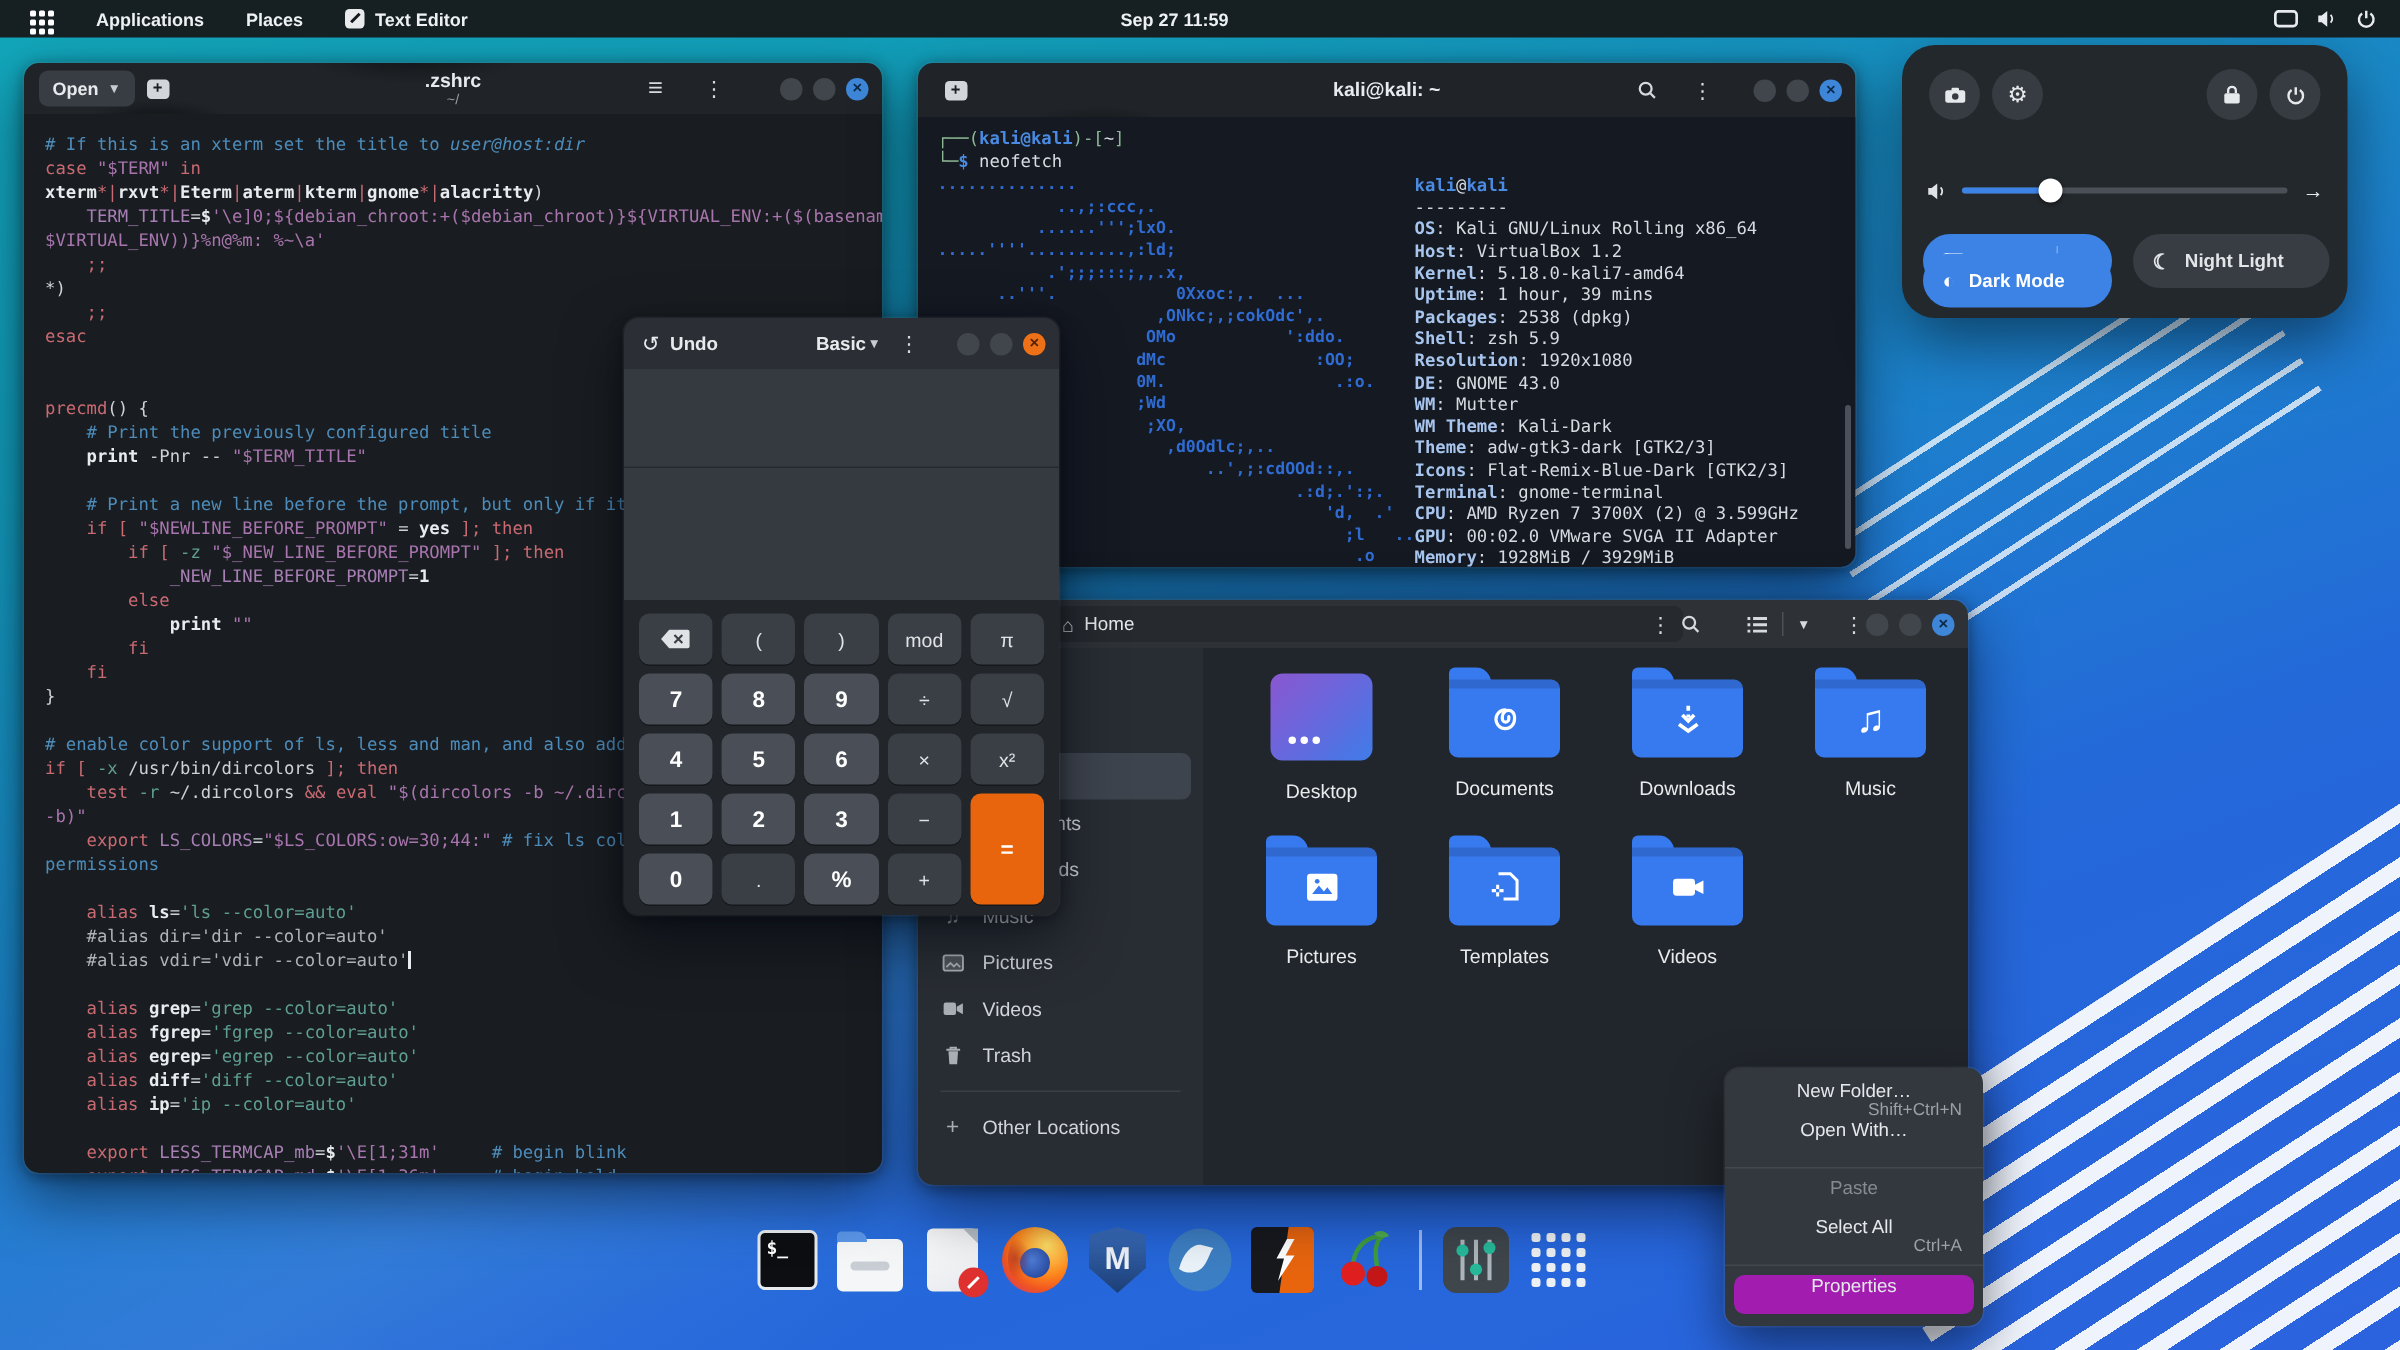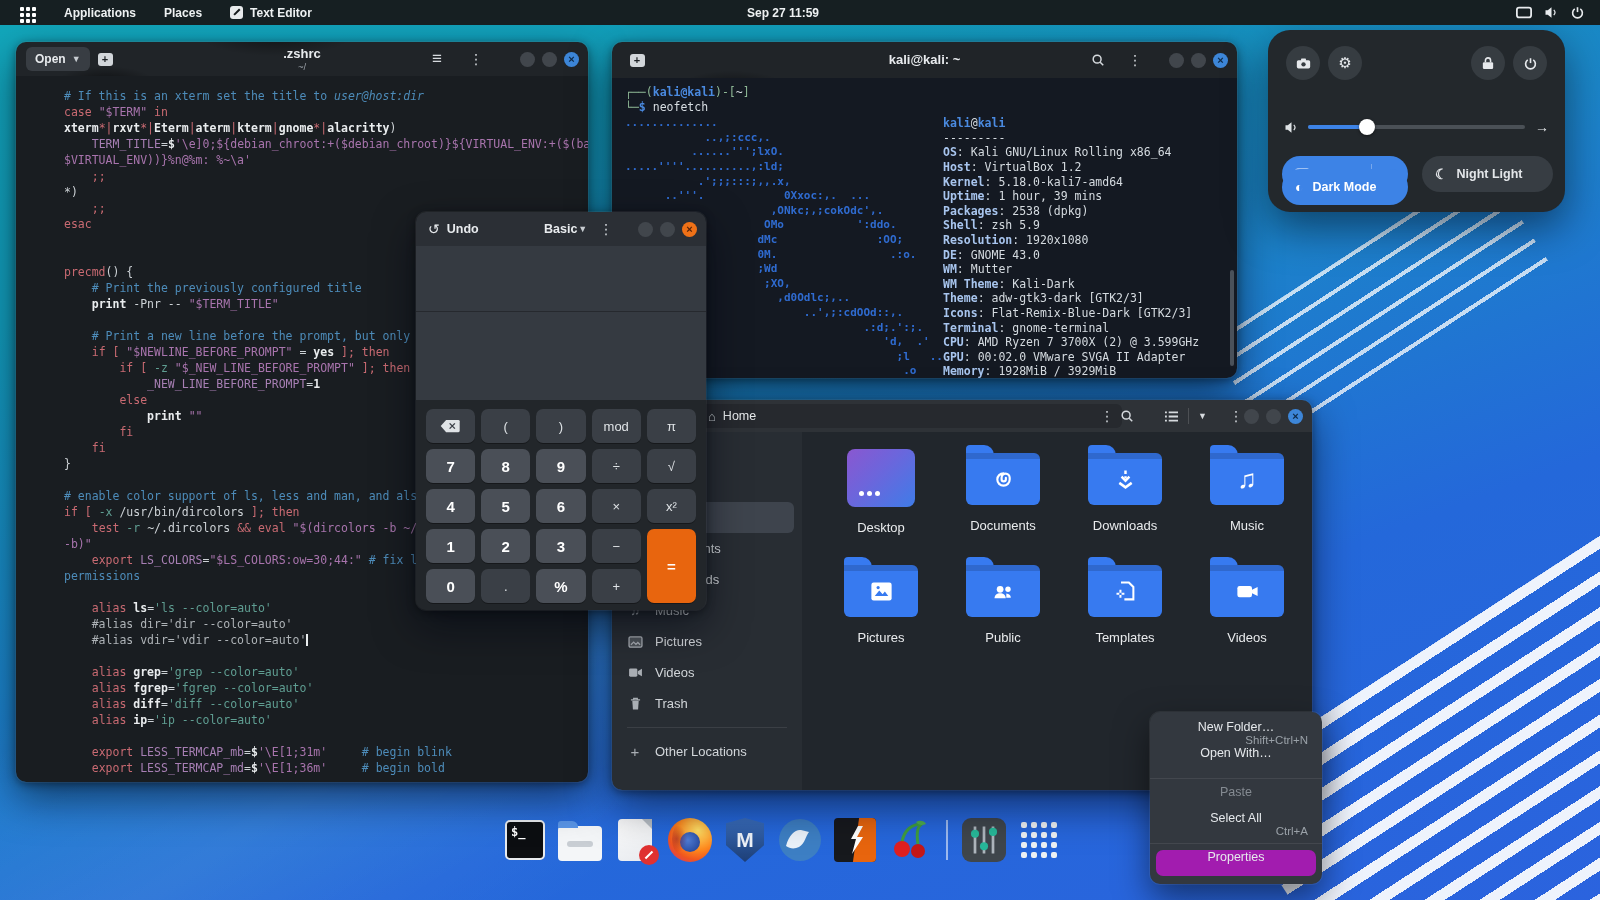--- a/index.html
+++ b/index.html
@@ -47,21 +47,21 @@
     font-size:11px;font-weight:bold;display:flex;align-items:center;justify-content:center;line-height:1;}
   
   #editor{left:16px;top:42px;width:572px;height:740px;z-index:10;}
   #editor .titlebar{background:
      radial-gradient(70px 24px at 90px 120%,rgba(0,0,0,.55),transparent 70%),
      radial-gradient(110px 30px at 260px -20%,rgba(0,0,0,.45),transparent 70%),#202428;}
   .openbtn{position:absolute;left:10px;top:5px;height:24px;padding:0 9px;background:#383d43;border-radius:6px;
     color:#e8ebee;font-size:12px;font-weight:bold;display:flex;align-items:center;gap:6px;}
   .openbtn .dd{font-size:9px;color:#c7ccd1;}
   #editor-body{height:706px;background:#191d21;border-radius:0 0 10px 10px;overflow:hidden;}
-  #editor-code{padding:12px 0 0 14px;font:11.5px/16px "DejaVu Sans Mono",monospace;margin-left:34px;}
+  #editor-code{padding:12px 0 0 14px;font:11.5px/16px "DejaVu Sans Mono",monospace;}
   .cl{height:16px;white-space:pre;overflow:hidden;}
   .tk-c{color:#4d8cba;} .tk-ci{color:#4d8cba;font-style:italic;}
   .tk-k{color:#c96a72;} .tk-s{color:#a874ad;} .tk-v{color:#a77fb4;}
   .tk-t{color:#5f9e92;} .tk-g{color:#aeb3b7;} .tk-w{color:#cdd2d6;}
   .tk-b{color:#e9ecee;font-weight:bold;}
   .cursor{display:inline-block;width:1.5px;height:12px;background:#e9ecee;vertical-align:-2px;}
   
   #terminal{left:612px;top:42px;width:625px;height:336px;z-index:10;}
   #terminal .titlebar{height:36px;background:
      radial-gradient(80px 26px at 120px 130%,rgba(0,0,0,.5),transparent 70%),#202428;}
@@ -361,20 +361,21 @@
           <div class="cl"><span class="tk-s">-b)"</span></div>
           <div class="cl"><span class="tk-w">    </span><span class="tk-k">export</span><span class="tk-w"> </span><span class="tk-v">LS_COLORS</span><span class="tk-w">=</span><span class="tk-s">"$LS_COLORS:ow=30;44:"</span><span class="tk-w"> </span><span class="tk-c"># fix ls color</span></div>
           <div class="cl"><span class="tk-c">permissions</span></div>
           <div class="cl">&nbsp;</div>
           <div class="cl"><span class="tk-w">    </span><span class="tk-k">alias</span><span class="tk-w"> </span><span class="tk-b">ls</span><span class="tk-w">=</span><span class="tk-t">'ls --color=auto'</span></div>
           <div class="cl"><span class="tk-g">    #alias dir='dir --color=auto'</span></div>
           <div class="cl"><span class="tk-g">    #alias vdir='vdir --color=auto'</span><span class="cursor"></span></div>
           <div class="cl">&nbsp;</div>
           <div class="cl"><span class="tk-w">    </span><span class="tk-k">alias</span><span class="tk-w"> </span><span class="tk-b">grep</span><span class="tk-w">=</span><span class="tk-t">'grep --color=auto'</span></div>
           <div class="cl"><span class="tk-w">    </span><span class="tk-k">alias</span><span class="tk-w"> </span><span class="tk-b">fgrep</span><span class="tk-w">=</span><span class="tk-t">'fgrep --color=auto'</span></div>
+          <div class="cl"><span class="tk-w">    </span><span class="tk-k">alias</span><span class="tk-w"> </span><span class="tk-b">egrep</span><span class="tk-w">=</span><span class="tk-t">'egrep --color=auto'</span></div>
           <div class="cl"><span class="tk-w">    </span><span class="tk-k">alias</span><span class="tk-w"> </span><span class="tk-b">diff</span><span class="tk-w">=</span><span class="tk-t">'diff --color=auto'</span></div>
           <div class="cl"><span class="tk-w">    </span><span class="tk-k">alias</span><span class="tk-w"> </span><span class="tk-b">ip</span><span class="tk-w">=</span><span class="tk-t">'ip --color=auto'</span></div>
           <div class="cl">&nbsp;</div>
           <div class="cl"><span class="tk-w">    </span><span class="tk-k">export</span><span class="tk-w"> </span><span class="tk-v">LESS_TERMCAP_mb</span><span class="tk-w">=</span><span class="tk-b">$</span><span class="tk-s">'\E[1;31m'</span><span class="tk-w">     </span><span class="tk-c"># begin blink</span></div>
           <div class="cl"><span class="tk-w">    </span><span class="tk-k">export</span><span class="tk-w"> </span><span class="tk-v">LESS_TERMCAP_md</span><span class="tk-w">=</span><span class="tk-b">$</span><span class="tk-s">'\E[1;36m'</span><span class="tk-w">     </span><span class="tk-c"># begin bold</span></div>
         </div>
     </div>
   </div>
 
   <div id="terminal" class="window">
@@ -592,33 +593,20 @@
                     <circle cx="9" cy="8.5" r="1.4" fill="#377af0"></circle>
                   </svg>
                 </span>
               </div>
               <div class="flabel">Pictures</div>
             </div>
             <div class="fcell">
               <div class="fold">
                 <span class="fglyph">
                   <svg viewBox="0 0 24 24" width="27" height="27">
-                    <circle cx="9" cy="10" r="3" fill="#fff"></circle>
-                    <circle cx="16" cy="10" r="2.4" fill="#fff"></circle>
-                    <path d="M4 18c0-2.8 2.2-4.5 5-4.5s5 1.7 5 4.5z" fill="#fff"></path>
-                    <path d="M14.5 13.8c2.3.2 4 1.7 4 3.7h-4z" fill="#fff"></path>
-                  </svg>
-                </span>
-              </div>
-              <div class="flabel">Public</div>
-            </div>
-            <div class="fcell">
-              <div class="fold">
-                <span class="fglyph">
-                  <svg viewBox="0 0 24 24" width="27" height="27">
                     <path d="M8 4h7l4 4v11h-8" fill="none" stroke="#fff" stroke-width="1.8"></path>
                     <path d="M4 14h7M7.5 10.5V18" stroke="#fff" stroke-width="1.8" stroke-dasharray="2.5 2"></path>
                   </svg>
                 </span>
               </div>
               <div class="flabel">Templates</div>
             </div>
             <div class="fcell">
               <div class="fold">
                 <span class="fglyph">

